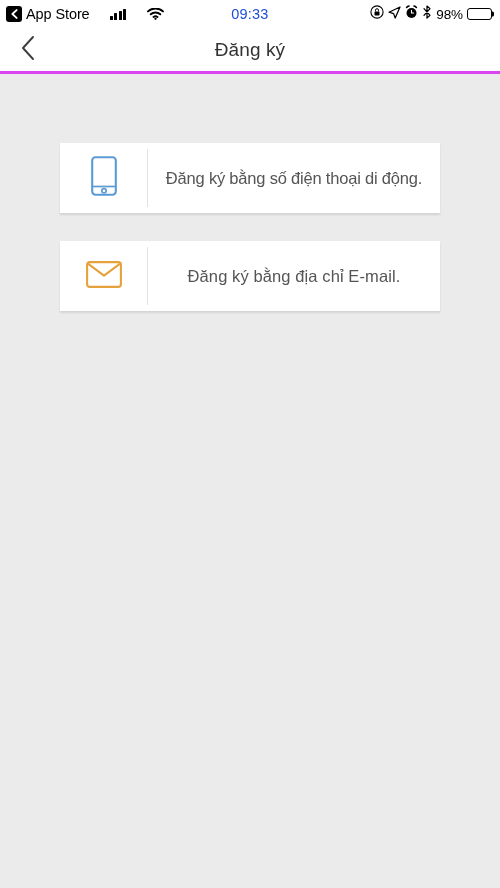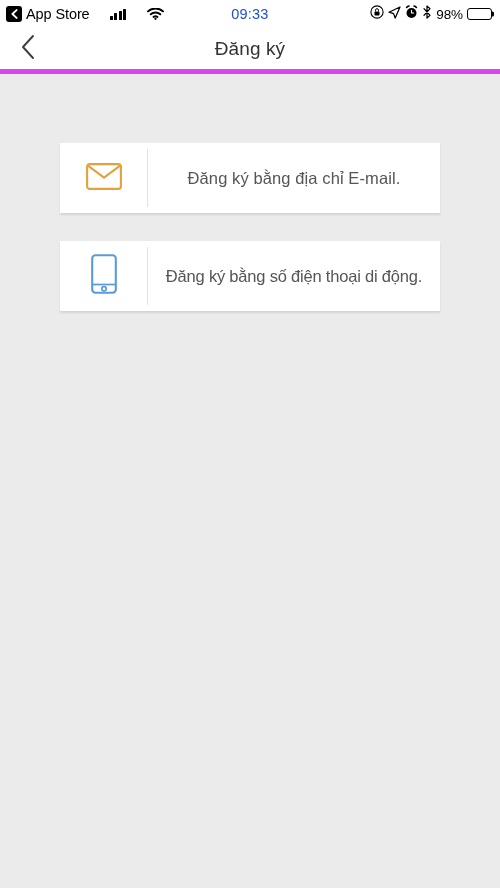--- a/index.html
+++ b/index.html
@@ -113,21 +113,21 @@
     width: 2px;
     height: 5px;
     background: #000;
     border-radius: 0 1.5px 1.5px 0;
   }
 
   
   .nav-bar {
     height: 46px;
     background: #ffffff;
-    border-bottom: 5px solid #d946ef;
+    border-bottom: 3px solid #d946ef;
     display: flex;
     align-items: center;
     position: relative;
   }
   .nav-back {
     width: 56px;
     height: 46px;
     display: flex;
     align-items: center;
     justify-content: center;
@@ -262,39 +262,39 @@
     </span>
   </div>
   <div class="nav-title">Đăng ký</div>
 </div>
 
 <div class="content">
 
   <div class="option-card">
     <div class="card-icon-cell">
       <span>
-        <svg width="36" height="27" viewBox="0 0 36 27">
-          <rect x="1.1" y="1.1" width="33.8" height="24.8" rx="2.6" fill="none" stroke="#E5A23C" stroke-width="2.1"></rect>
-          <path d="M2.6 3.2 L18 14.6 L33.4 3.2" fill="none" stroke="#E5A23C" stroke-width="2.1" stroke-linecap="round" stroke-linejoin="round"></path>
-        </svg>
-      </span>
-    </div>
-    <div class="card-text-cell">
-      <span class="card-label">Đăng ký bằng địa chỉ E-mail.</span>
-    </div>
-  </div>
-
-  <div class="option-card">
-    <div class="card-icon-cell">
-      <span>
         <svg width="26" height="40" viewBox="0 0 26 40">
           <rect x="1.2" y="1.2" width="23.6" height="37.6" rx="3.2" fill="none" stroke="#5B9BD5" stroke-width="2.1"></rect>
           <line x1="1.2" y1="30.5" x2="24.8" y2="30.5" stroke="#5B9BD5" stroke-width="1.7"></line>
           <circle cx="13" cy="34.8" r="2.2" fill="none" stroke="#5B9BD5" stroke-width="1.7"></circle>
         </svg>
       </span>
     </div>
     <div class="card-text-cell">
       <span class="card-label tight">Đăng ký bằng số điện thoại di động.</span>
     </div>
   </div>
 
+  <div class="option-card">
+    <div class="card-icon-cell">
+      <span>
+        <svg width="36" height="27" viewBox="0 0 36 27">
+          <rect x="1.1" y="1.1" width="33.8" height="24.8" rx="2.6" fill="none" stroke="#E5A23C" stroke-width="2.1"></rect>
+          <path d="M2.6 3.2 L18 14.6 L33.4 3.2" fill="none" stroke="#E5A23C" stroke-width="2.1" stroke-linecap="round" stroke-linejoin="round"></path>
+        </svg>
+      </span>
+    </div>
+    <div class="card-text-cell">
+      <span class="card-label">Đăng ký bằng địa chỉ E-mail.</span>
+    </div>
+  </div>
+
 </div>
 
 </body></html>

